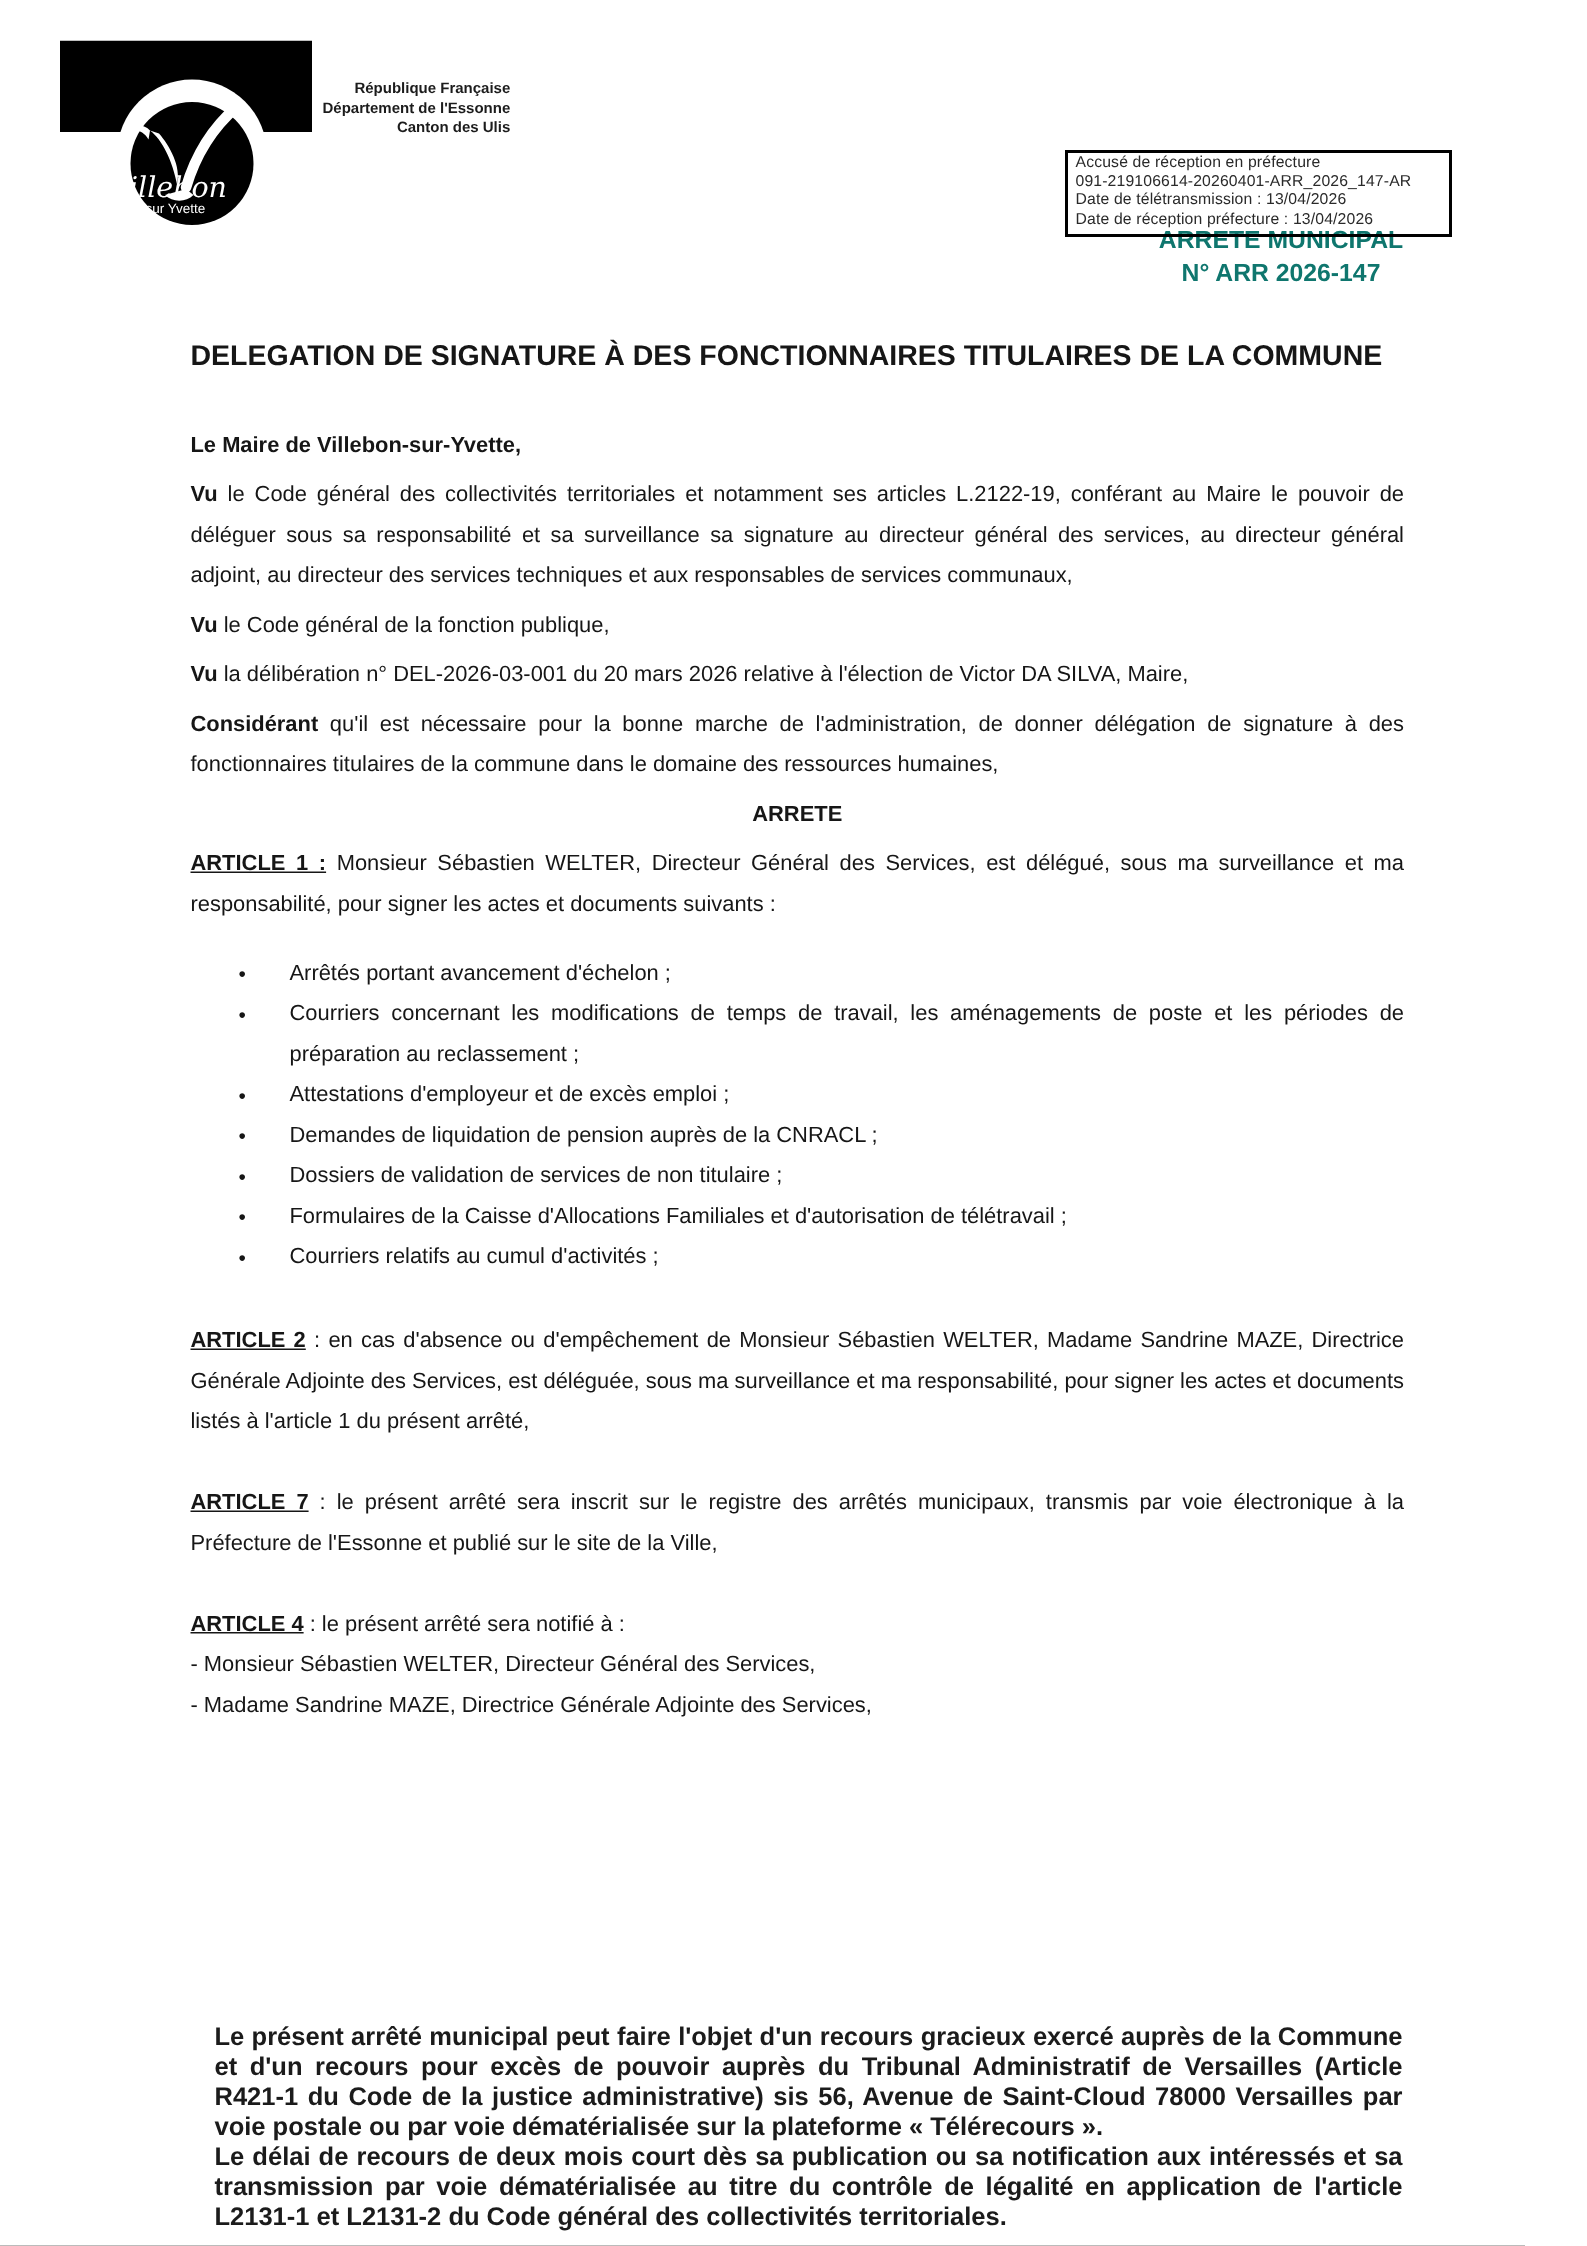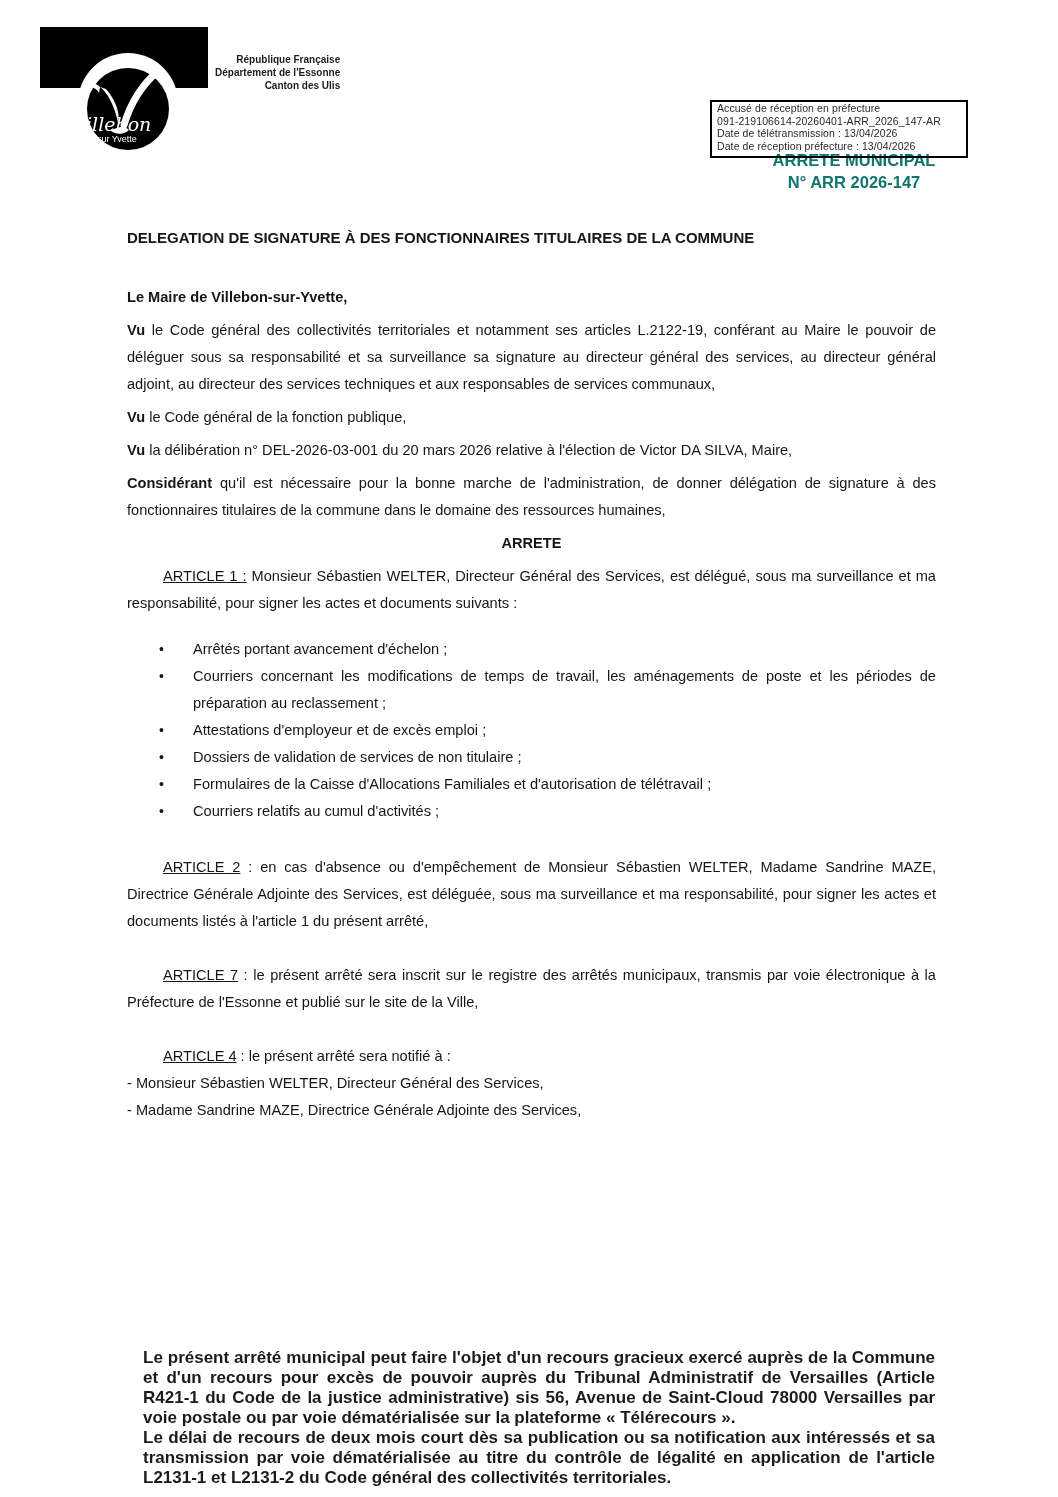--- a/index.html
+++ b/index.html
@@ -32,24 +32,24 @@
     text-align: center; font-weight: bold; font-size: 16.5px; line-height: 22px;
     color: #0f766e; z-index: 1;
   }
 
   
   .content {
     position: absolute; left: 127px; top: 224px; width: 809px;
     font-size: 14.6px; line-height: 27px; text-align: justify;
   }
   .content p { margin: 0 0 6px 0; }
-  .doc-title { font-weight: bold; font-size: 15px; margin: 0 0 33px 0; text-align: left; }
+  .doc-title { font-weight: bold; font-size: 19px; margin: 0 0 33px 0; text-align: left; }
   .salutation { margin-bottom: 7px; font-weight: bold; }
   .lead { font-weight: bold; }
-  .art-label { font-weight: normal; text-decoration: underline; margin-left: 36px; }
+  .art-label { font-weight: bold; text-decoration: underline; }
   .arrete-heading { text-align: center; font-weight: bold; margin: 21px 0 22px 0; }
   .bullets { margin: 19px 0 8px 0; padding: 0; list-style: none; }
   .bullets li { position: relative; padding-left: 66px; margin: 0; }
   .bullets li::before {
     content: "\2022";
     position: absolute; left: 32px; top: 0;
     font-size: 14px;
   }
   .spacer-s { height: 21px; }
   .notify-line { margin: 0 !important; }
@@ -116,20 +116,21 @@
     <p><span class="lead">Considérant</span><span> qu'il est nécessaire pour la bonne marche de l'administration, de donner délégation de signature à des fonctionnaires titulaires de la commune dans le domaine des ressources humaines,</span></p>
 
     <p class="arrete-heading">ARRETE</p>
 
     <p><span class="art-label">ARTICLE 1 :</span><span> Monsieur Sébastien WELTER, Directeur Général des Services, est délégué, sous ma surveillance et ma responsabilité, pour signer les actes et documents suivants :</span></p>
 
     <ul class="bullets">
       <li>Arrêtés portant avancement d'échelon ;</li>
       <li>Courriers concernant les modifications de temps de travail, les aménagements de poste et les périodes de préparation au reclassement ;</li>
       <li>Attestations d'employeur et de excès emploi ;</li>
+      <li>Demandes de liquidation de pension auprès de la CNRACL ;</li>
       <li>Dossiers de validation de services de non titulaire ;</li>
       <li>Formulaires de la Caisse d'Allocations Familiales et d'autorisation de télétravail ;</li>
       <li>Courriers relatifs au cumul d'activités ;</li>
     </ul>
 
     <div class="spacer-s"></div>
 
     <p><span class="art-label">ARTICLE 2</span><span> : en cas d'absence ou d'empêchement de Monsieur Sébastien WELTER, Madame Sandrine MAZE, Directrice Générale Adjointe des Services, est déléguée, sous ma surveillance et ma responsabilité, pour signer les actes et documents listés à l'article 1 du présent arrêté,</span></p>
 
     <div class="spacer-s"></div>

